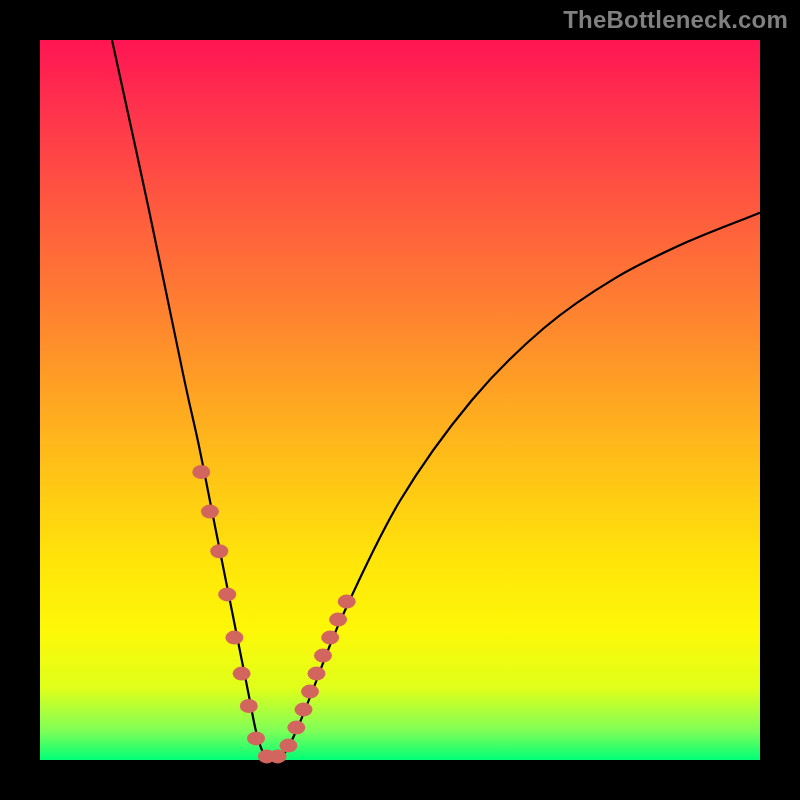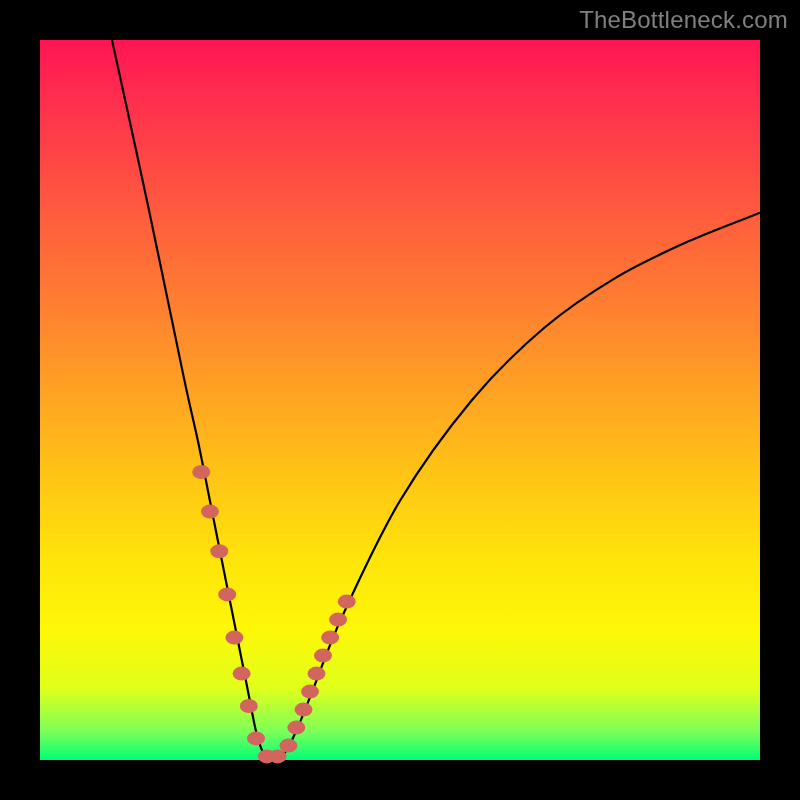--- a/index.html
+++ b/index.html
@@ -35,21 +35,21 @@
       #e0ff1a 90%,
       #7eff58 96%,
       #00ff77 100%);
   }
   .watermark {
     position: absolute;
     top: 6px;
     right: 12px;
     color: #808080;
     font-size: 24px;
-    font-weight: 400;
+    font-weight: 700;
     letter-spacing: 0.2px;
     user-select: none;
   }
   svg.overlay {
     position: absolute;
     left: 0;
     top: 0;
     width: 720px;
     height: 720px;
     overflow: visible;

